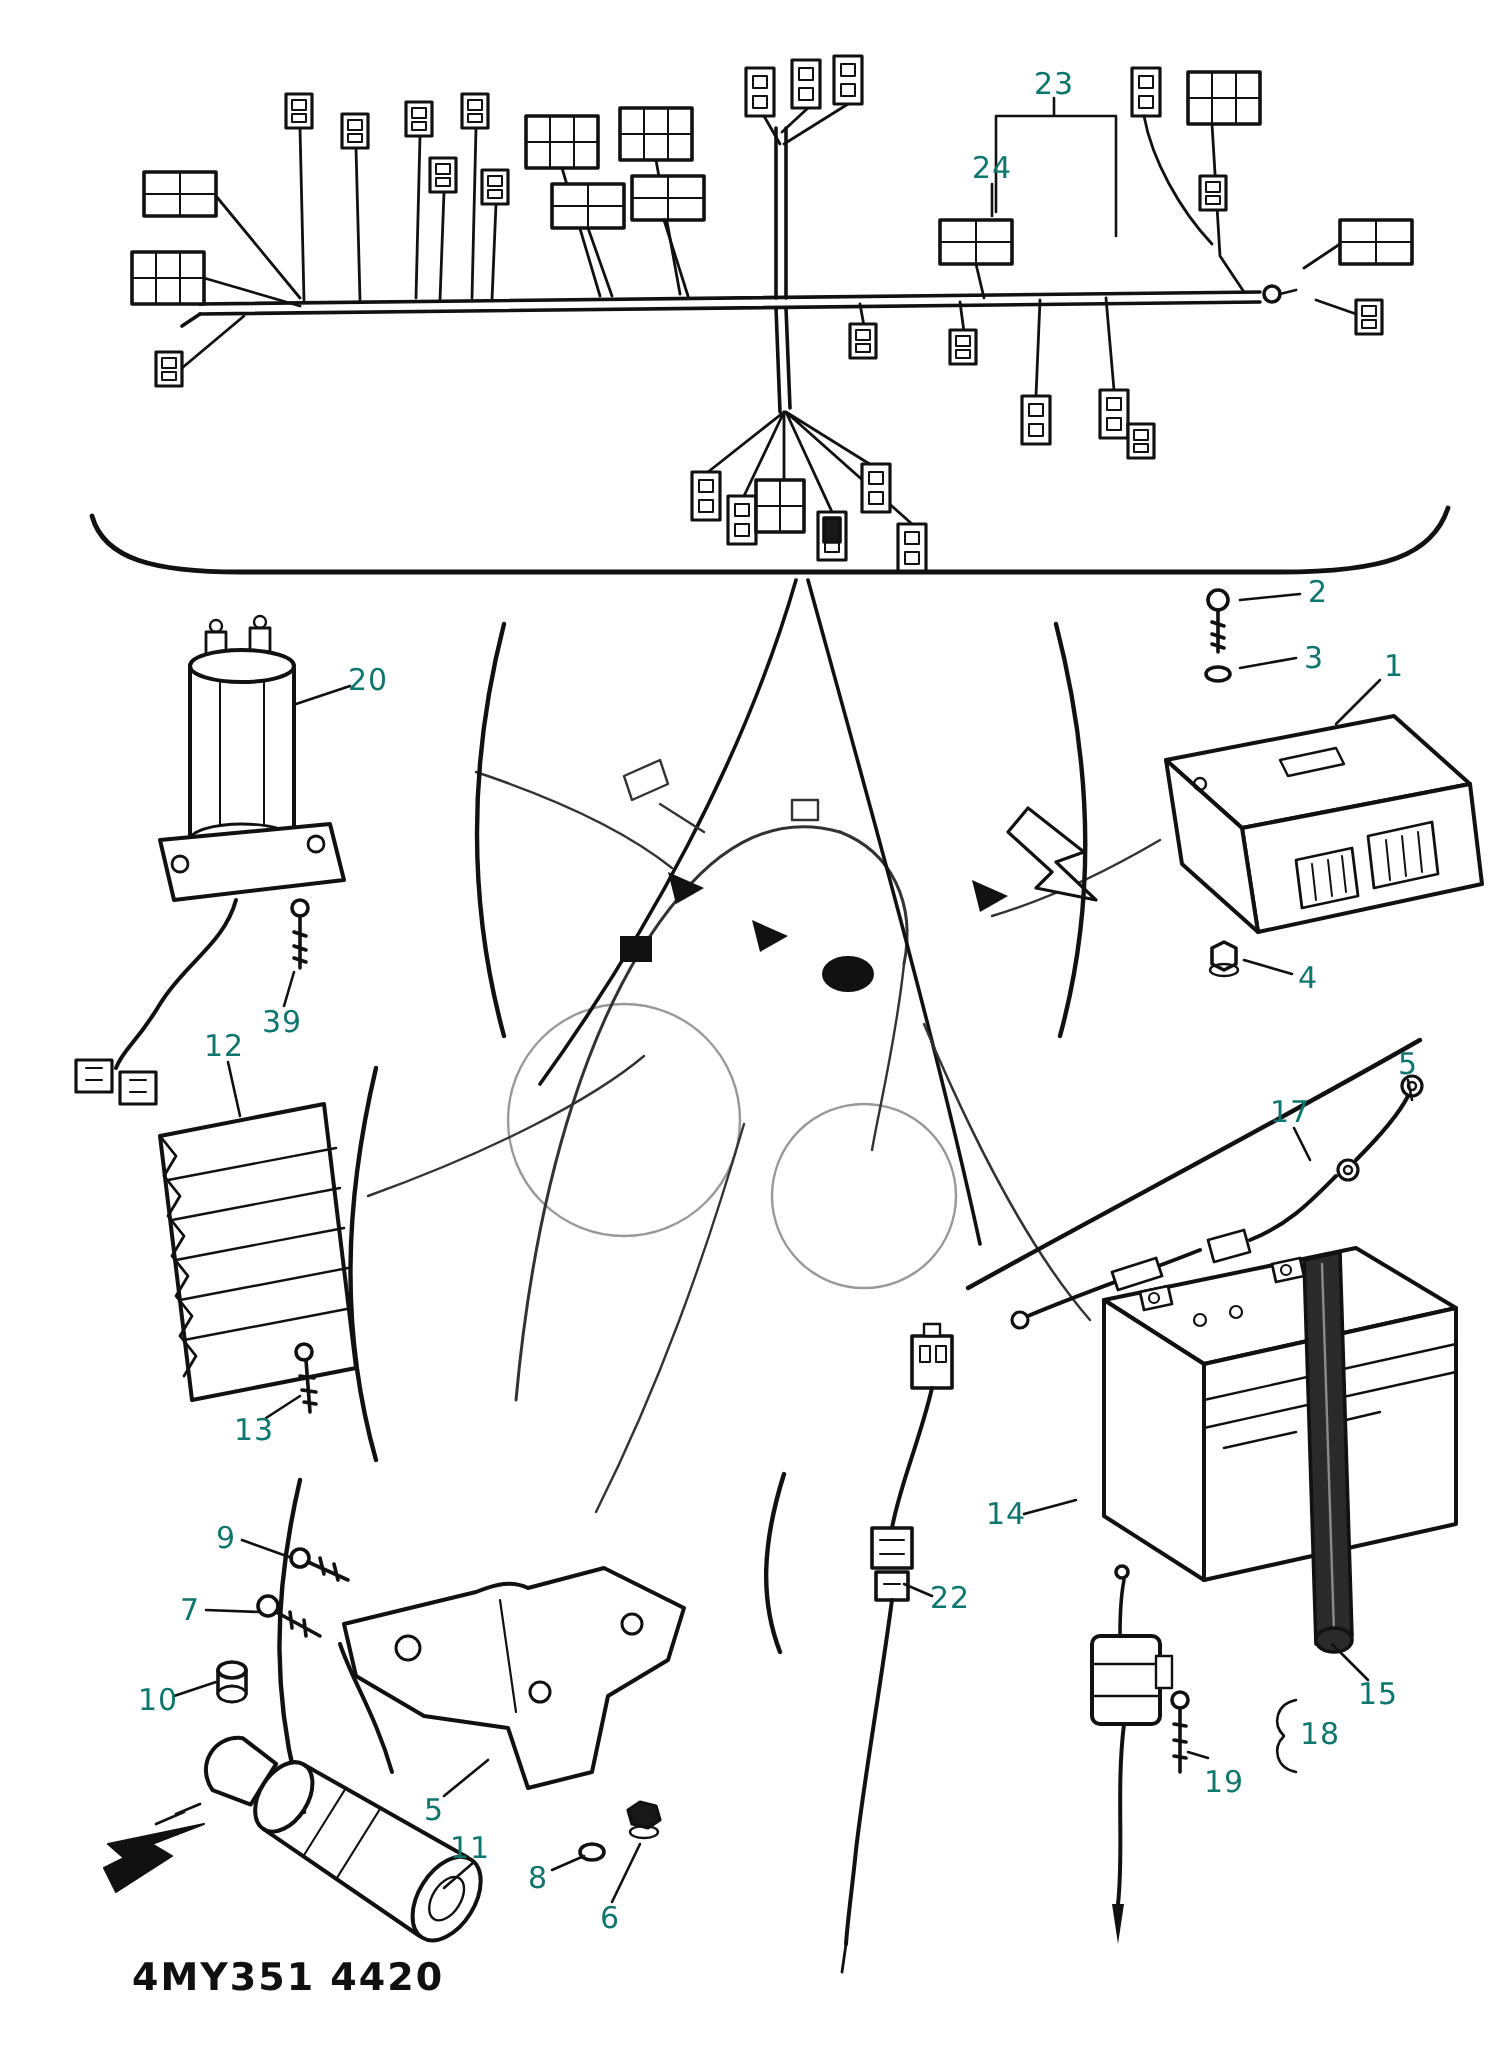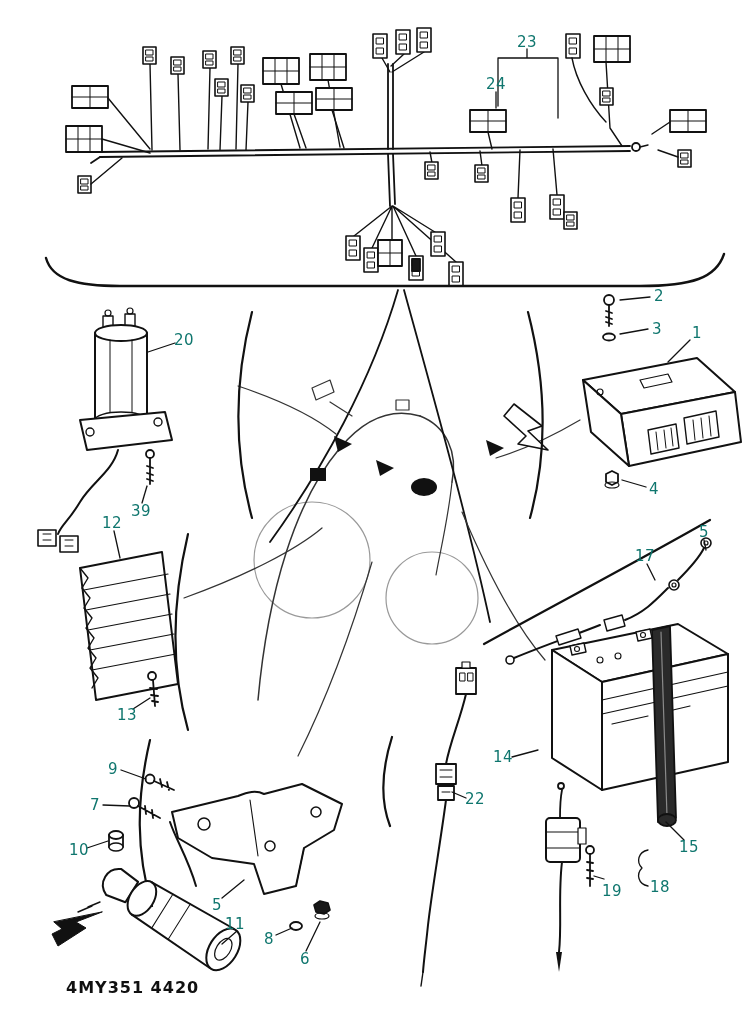--- a/index.html
+++ b/index.html
@@ -18,21 +18,21 @@
     font-size:15px;
     color:#0f766e;
     letter-spacing:.5px;
     user-select:none;
     white-space:nowrap;
   }
   .diagram-code{
     position:absolute;
     left:66px;top:978px;
     font-weight:bold;
-    font-size:16px;
+    font-size:19px;
     color:#101010;
     letter-spacing:1px;
   }
 </style>
 </head>
 <body>
 
 <div class="stage">
 
   <svg width="752" height="1023" viewBox="0 0 752 1023" fill="none" stroke-linecap="round" stroke-linejoin="round">
@@ -355,21 +355,21 @@
       <div class="callout" style="left: 269px; top: 939px;">8</div>
       <div class="callout" style="left: 113px; top: 769px;">9</div>
       <div class="callout" style="left: 79px; top: 850px; text-align: center;">10</div>
       <div class="callout" style="left: 235px; top: 924px; text-align: center;">11</div>
       <div class="callout" style="left: 112px; top: 523px;">12</div>
       <div class="callout" style="left: 127px; top: 715px;">13</div>
       <div class="callout" style="left: 503px; top: 757px;">14</div>
       <div class="callout" style="left: 689px; top: 847px;">15</div>
       <div class="callout" style="left: 704px; top: 532px;">5</div>
       <div class="callout" style="left: 645px; top: 556px;">17</div>
-      <div class="callout" style="left: 660px; top: 867px; margin-top: 20px;">18</div>
+      <div class="callout" style="left: 660px; top: 867px;">18</div>
       <div class="callout" style="left: 612px; top: 891px;">19</div>
       <div class="callout" style="left: 184px; top: 340px;">20</div>
       <div class="callout" style="left: 141px; top: 511px;">39</div>
       <div class="callout" style="left: 475px; top: 799px;">22</div>
       <div class="callout" style="left: 527px; top: 42px;">23</div>
       <div class="callout" style="left: 496px; top: 84px;">24</div>
     </div>
 
   <div class="diagram-code">4MY351 4420</div>
 </div>

